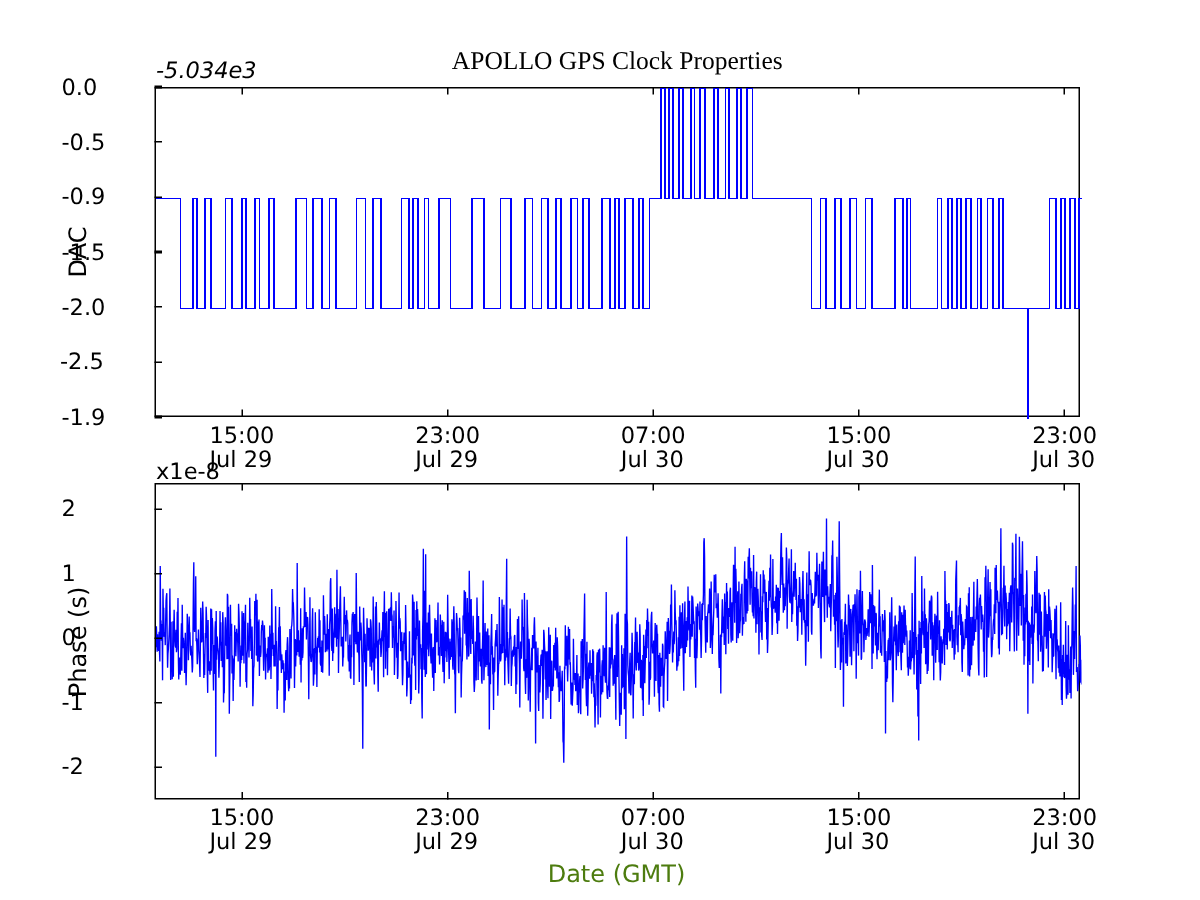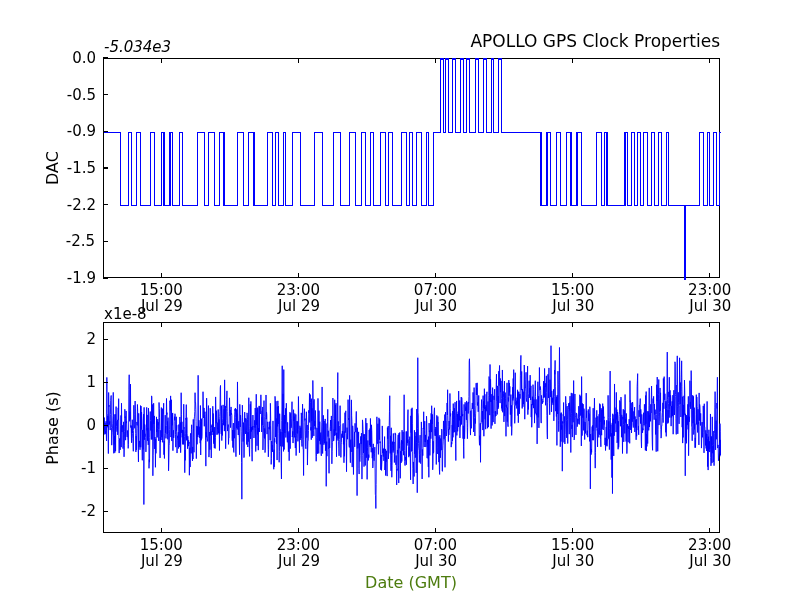--- a/index.html
+++ b/index.html
@@ -20,44 +20,44 @@
     background: #ffffff;
   }
   .axes-frame {
     position: absolute;
     box-sizing: border-box;
     border: 1.3px solid #000000;
     background: #ffffff;
   }
   .fig-title {
     position: absolute;
-    text-align: right;
+    text-align: center;
     font-size: 17px;
     color: #000000;
     white-space: nowrap;
+    font-family: Liberation Serif, serif;
   }
   .offset-text {
     position: absolute;
     font-size: 15px;
     color: #000000;
     white-space: nowrap;
   }
   .ytick-label {
     position: absolute;
     font-size: 15px;
     color: #000000;
-    text-align: right;
     white-space: nowrap;
     transform: translateY(-50%);
   }
   .xtick-label {
     position: absolute;
     font-size: 15px;
     color: #000000;
-    text-align: right;
+    text-align: left;
     white-space: nowrap;
     transform: translateX(-50%);
     line-height: 1.08;
   }
   .xtick-label .l2 { display: block; }
   .ylabel {
     position: absolute;
     font-size: 16px;
     color: #000000;
     white-space: nowrap;
@@ -115,21 +115,21 @@
       <div class="tick xt" style="left: 571.956px; top: 58px;"></div>
       <div class="tick xt" style="left: 571.956px; top: 273px;"></div>
       <div class="tick xt" style="left: 709.067px; top: 58px;"></div>
       <div class="tick xt" style="left: 709.067px; top: 273px;"></div>
     </div>
   <div id="dac-ytick-labels">
       <div class="ytick-label" style="left: 41px; width: 55px; top: 58px;">0.0</div>
       <div class="ytick-label" style="left: 41px; width: 55px; top: 94.6667px;">-0.5</div>
       <div class="ytick-label" style="left: 41px; width: 55px; top: 131.333px;">-0.9</div>
       <div class="ytick-label" style="left: 41px; width: 55px; top: 168px;">-1.5</div>
-      <div class="ytick-label" style="left: 41px; width: 55px; top: 204.667px;">-2.2</div>
+      <div class="ytick-label" style="left: 41px; width: 55px; top: 204.667px;">-2.0</div>
       <div class="ytick-label" style="left: 40px; width: 55px; top: 241.333px;">-2.5</div>
       <div class="ytick-label" style="left: 41px; width: 55px; top: 278px;">-1.9</div>
     </div>
   <div id="dac-xtick-labels">
       <div class="xtick-label" style="left: 161.272px; top: 282px;">15:00<span class="l2">Jul 29</span></div>
       <div class="xtick-label" style="left: 298.383px; top: 282px;">23:00<span class="l2">Jul 29</span></div>
       <div class="xtick-label" style="left: 435.494px; top: 282px;">07:00<span class="l2">Jul 30</span></div>
       <div class="xtick-label" style="left: 572.606px; top: 282px;">15:00<span class="l2">Jul 30</span></div>
       <div class="xtick-label" style="left: 709.717px; top: 282px;">23:00<span class="l2">Jul 30</span></div>
     </div>

